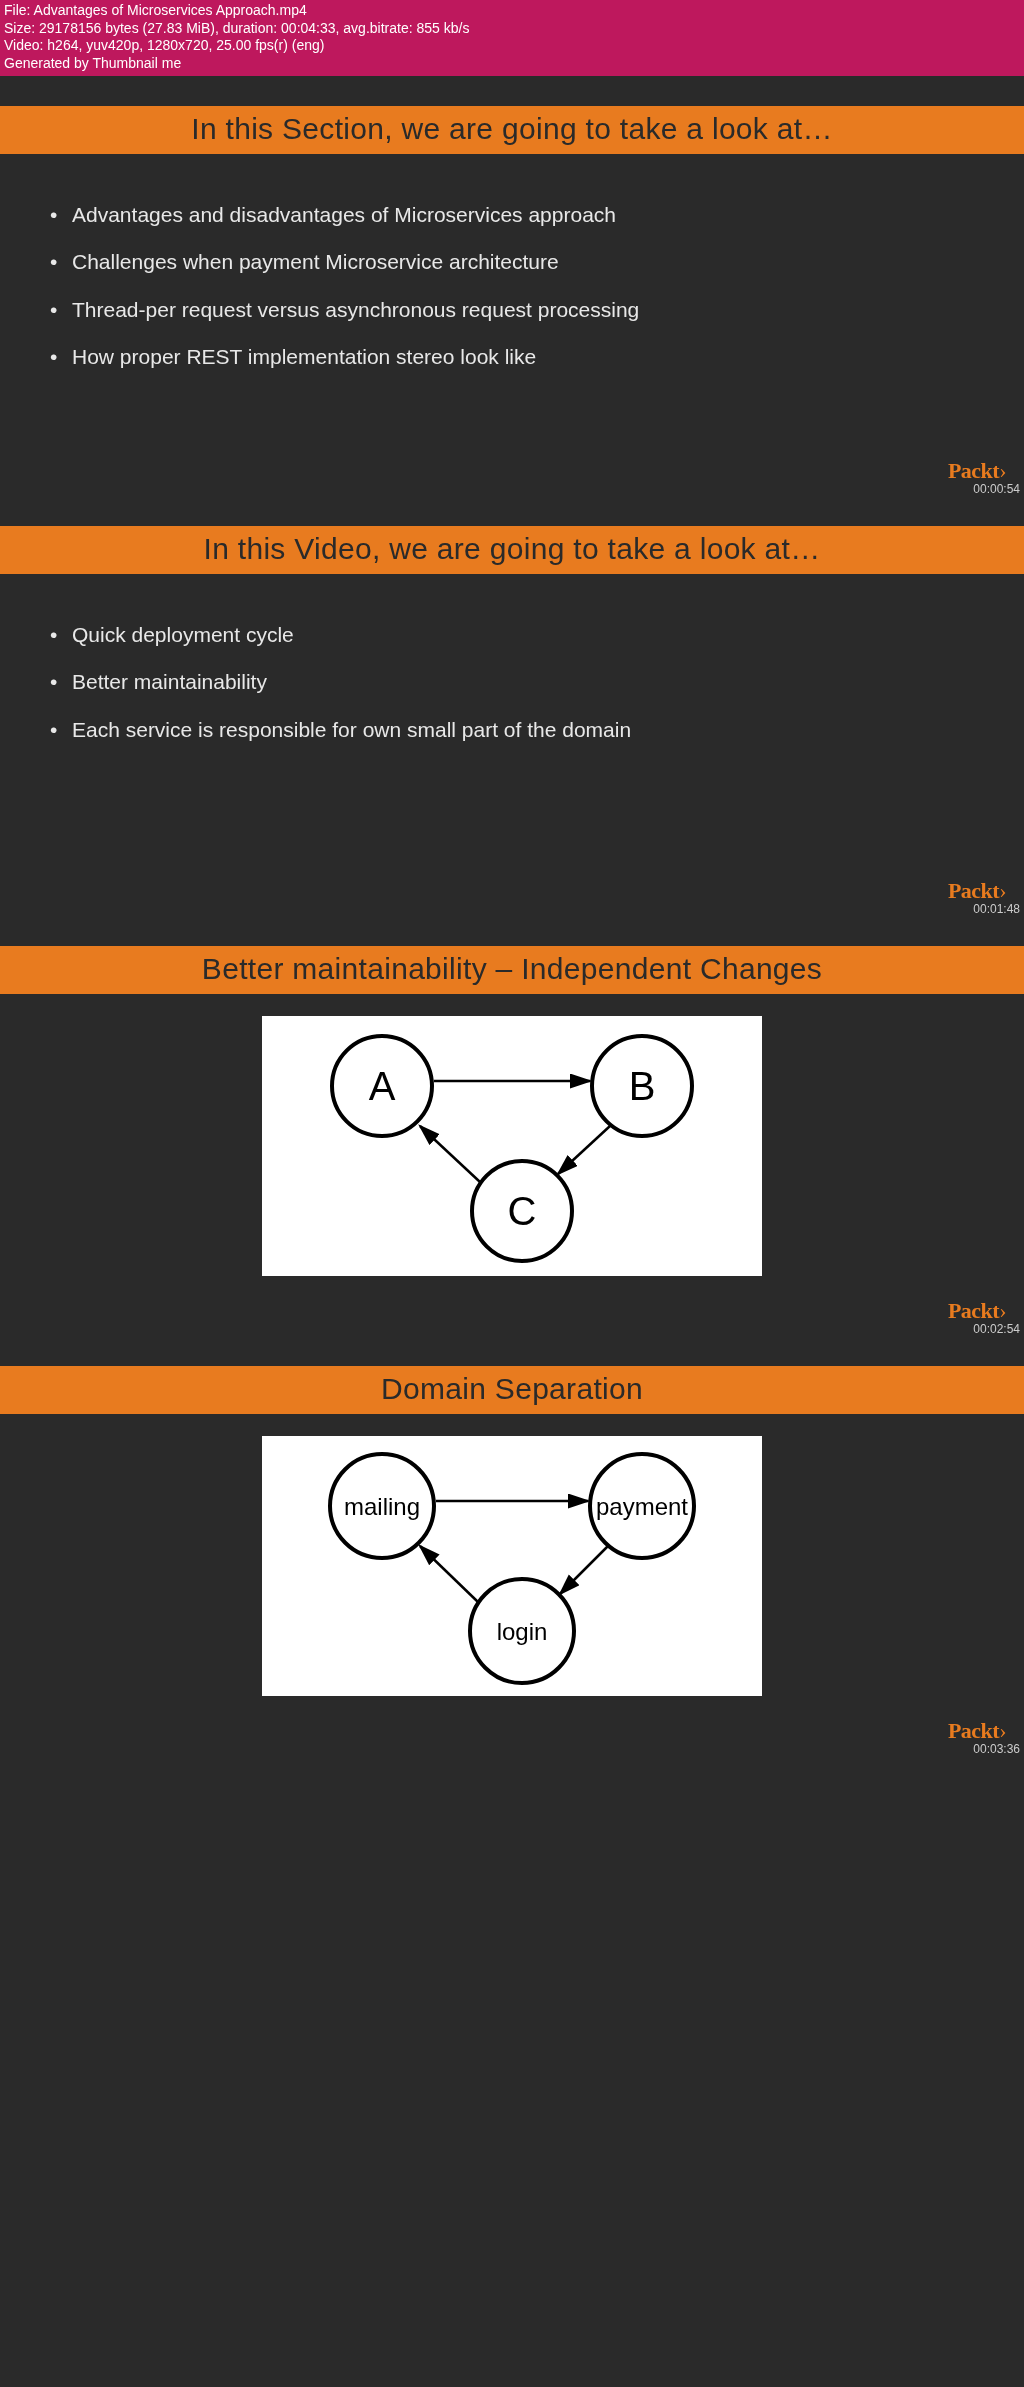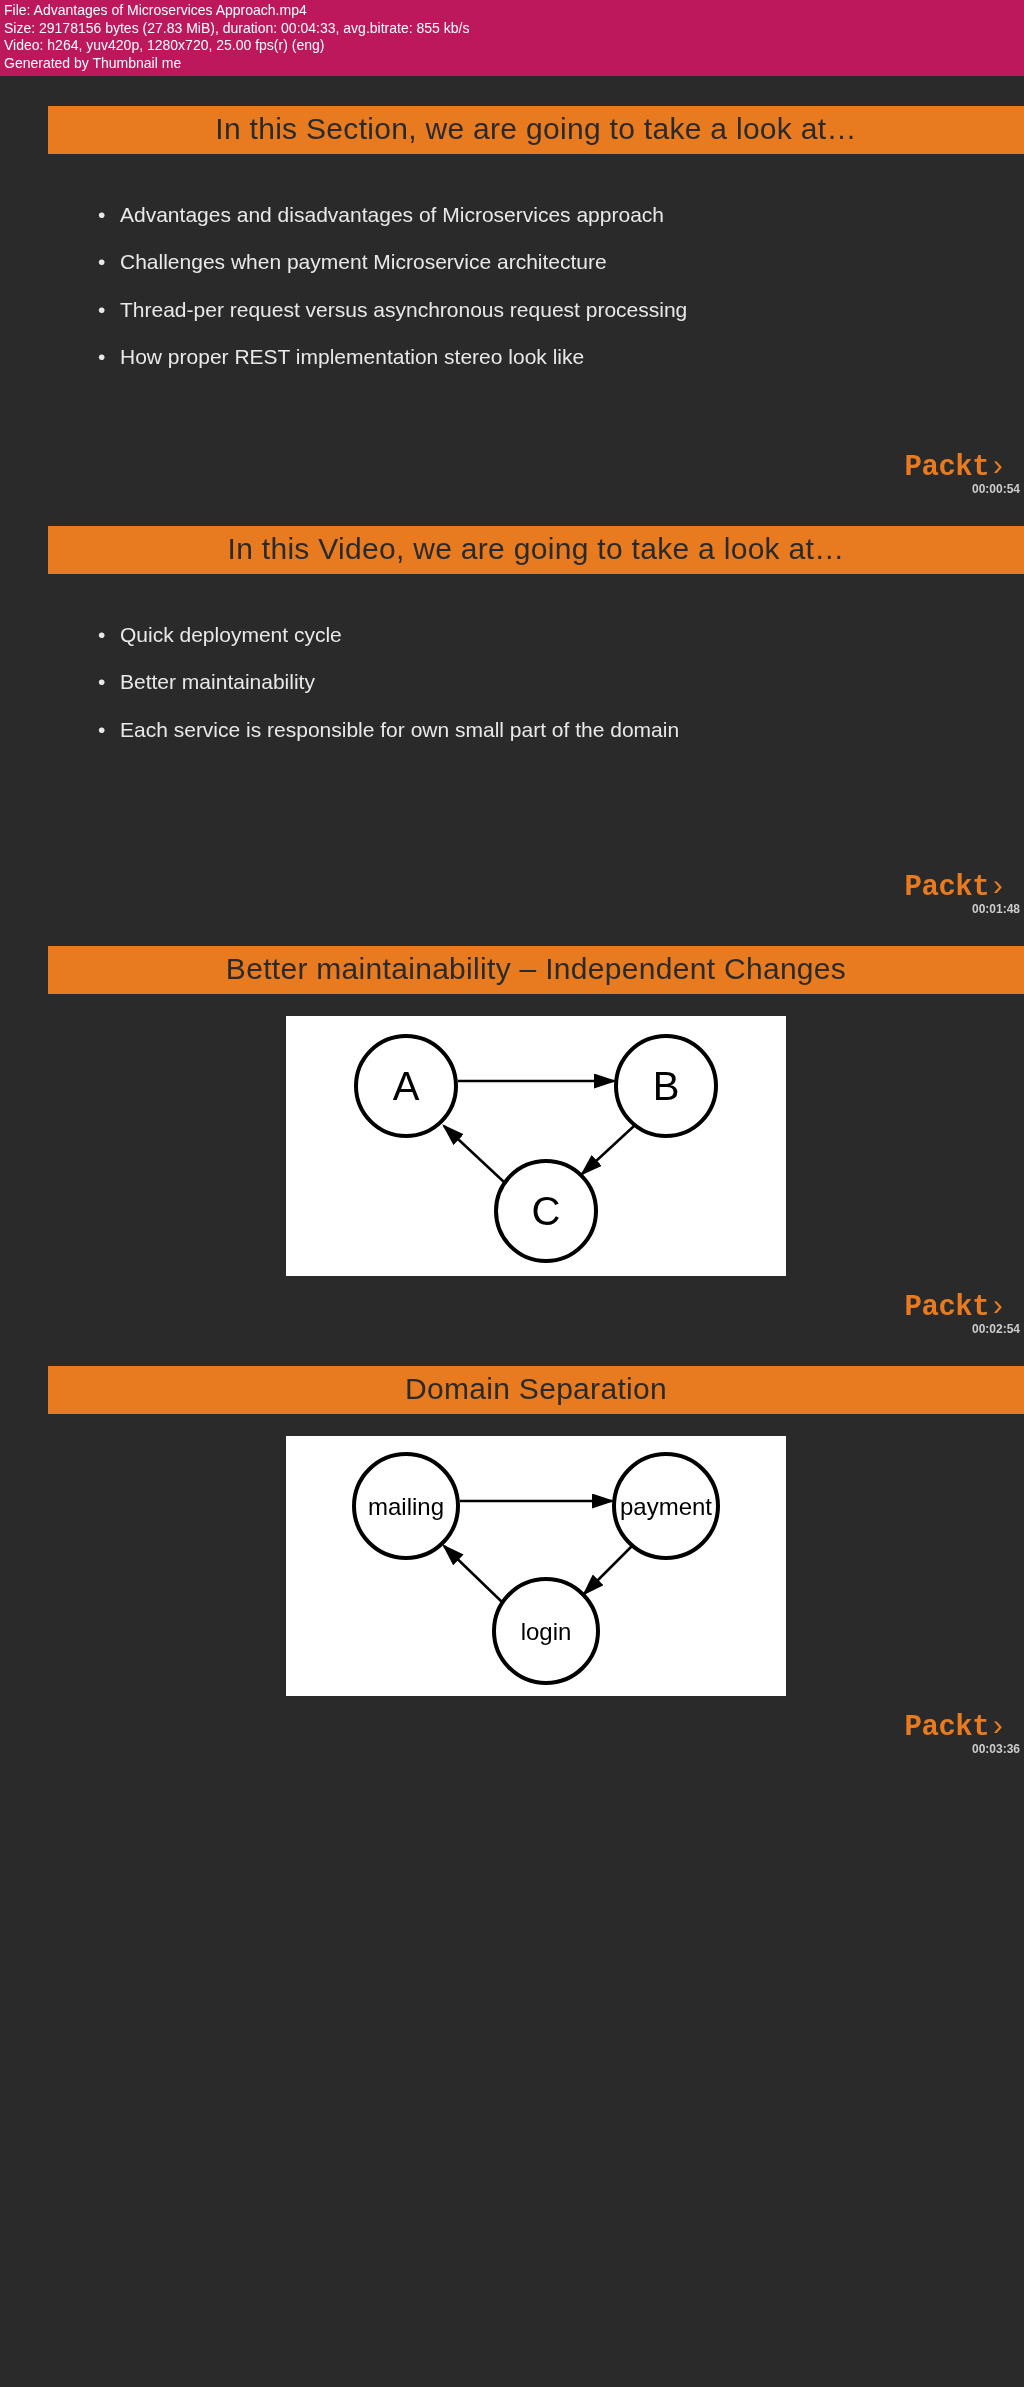--- a/index.html
+++ b/index.html
@@ -17,21 +17,20 @@
     line-height: 1.25;
     padding: 2px 4px 4px 4px;
     font-weight: 400;
   }
   .meta-line { white-space: pre; }
   .slide {
     position: relative;
     height: 390px;
     background: #2a2a2a;
     margin-top: 0;
-    padding-left: 48px;
   }
   .slide-gap { height: 30px; background: #2a2a2a; }
   .title-bar {
     background: #e87b1f;
     color: #2a2a2a;
     font-size: 30px;
     font-weight: 300;
     padding: 6px 0 8px 0;
     text-align: center;
     letter-spacing: 0.3px;
@@ -55,34 +54,34 @@
     position: absolute;
     left: 0;
     top: 0;
     color: #e8e8e8;
   }
   .packt-logo {
     position: absolute;
     bottom: 12px;
     right: 18px;
     color: #e87b1f;
-    font-family: Liberation Mono, monospace;
+    font-family: Liberation Serif, serif;
     font-weight: 700;
-    font-size: 29px;
+    font-size: 22px;
     letter-spacing: -0.5px;
   }
   .packt-logo .angle { font-weight: 400; }
   .timestamp {
     position: absolute;
     bottom: 0px;
     right: 4px;
     color: #ccc;
     font-family: "Segoe UI", Arial, sans-serif;
     font-size: 12px;
-    font-weight: 700;
+    font-weight: 400;
   }
   .diagram-box {
     background: #fff;
     margin: 22px auto 0 auto;
     display: block;
   }
   .slide3 .diagram-box { width: 500px; height: 260px; }
   .slide4 .diagram-box { width: 500px; height: 260px; }
   .node {
     fill: #fff;

